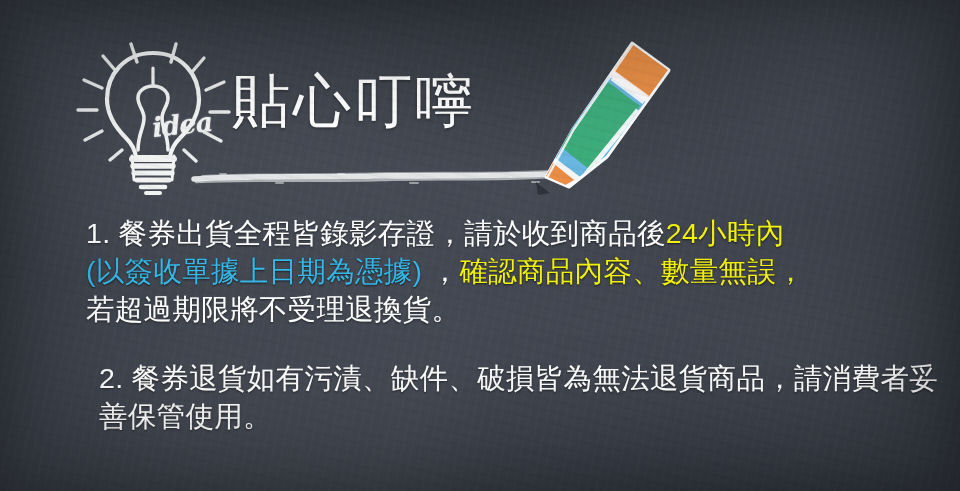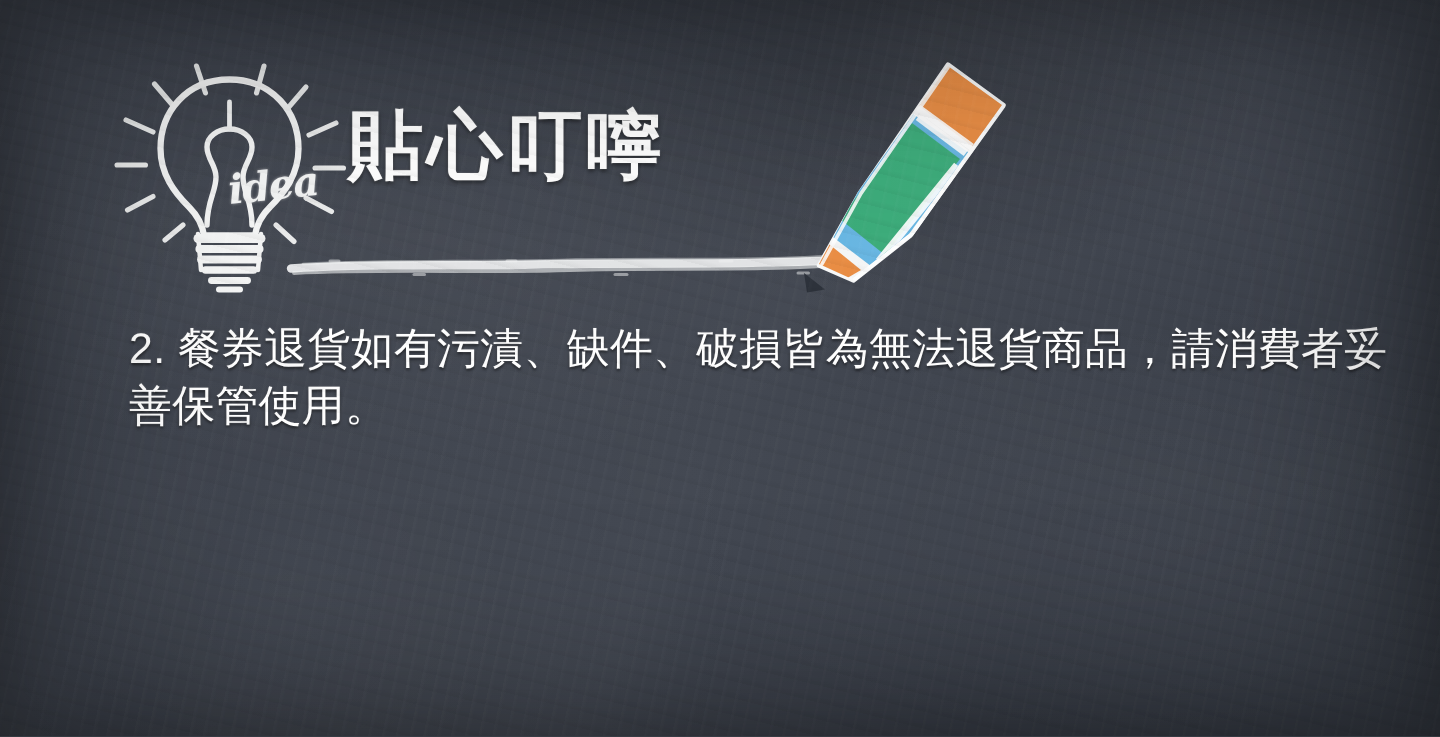--- a/index.html
+++ b/index.html
@@ -40,21 +40,21 @@
     color:#f2f3f3;font-family:"DejaVu Serif",serif;font-style:italic;
     font-size:27px;font-weight:700;letter-spacing:-1px;
     transform:rotate(-6deg);
     text-shadow:0 0 2px rgba(255,255,255,.55);
   }
 
   
   .title{
     position:absolute;left:232px;top:72px;
     color:#ffffff;
-    font-size:50px;line-height:1;font-weight:700;
+    font-size:58px;line-height:1;font-weight:400;
     letter-spacing:3px;
     text-shadow:0 1px 3px rgba(0,0,0,.55), 0 0 1px rgba(255,255,255,.5);
     white-space:nowrap;
   }
 
   
   .underline{position:absolute;left:180px;top:158px;width:400px;height:34px;}
   .underline svg{display:block;width:100%;height:100%;}
 
   
@@ -166,19 +166,22 @@
 
       <g stroke="#ffffff" stroke-width="2.4" fill="none" opacity=".85" stroke-linecap="round">
         <path d="M20 140 L46 93 L104 9"></path>
         <path d="M141 35 L80 120 L42 150"></path>
       </g>
     </svg>
   </div>
 
   <div class="body-copy">
     <p class="para">
+      <span>1.</span><span> 餐券出貨全程皆錄影存證，請於收到商品後</span><span class="hl-yellow">24小時內</span><br><span class="hl-cyan">(以簽收單據上日期為憑據)</span><span> ，</span><span class="hl-yellow">確認商品內容、數量無誤，</span><br><span>若超過期限將不受理退換貨。</span>
+    </p>
+    <p class="para">
       <span>2.</span><span> 餐券退貨如有污漬、缺件、破損皆為無法退貨商品，請消費者妥善保管使用。</span>
     </p>
   </div>
 
   <div class="grain"></div>
   <div class="vignette"></div>
 </div>
 
 </body></html>

